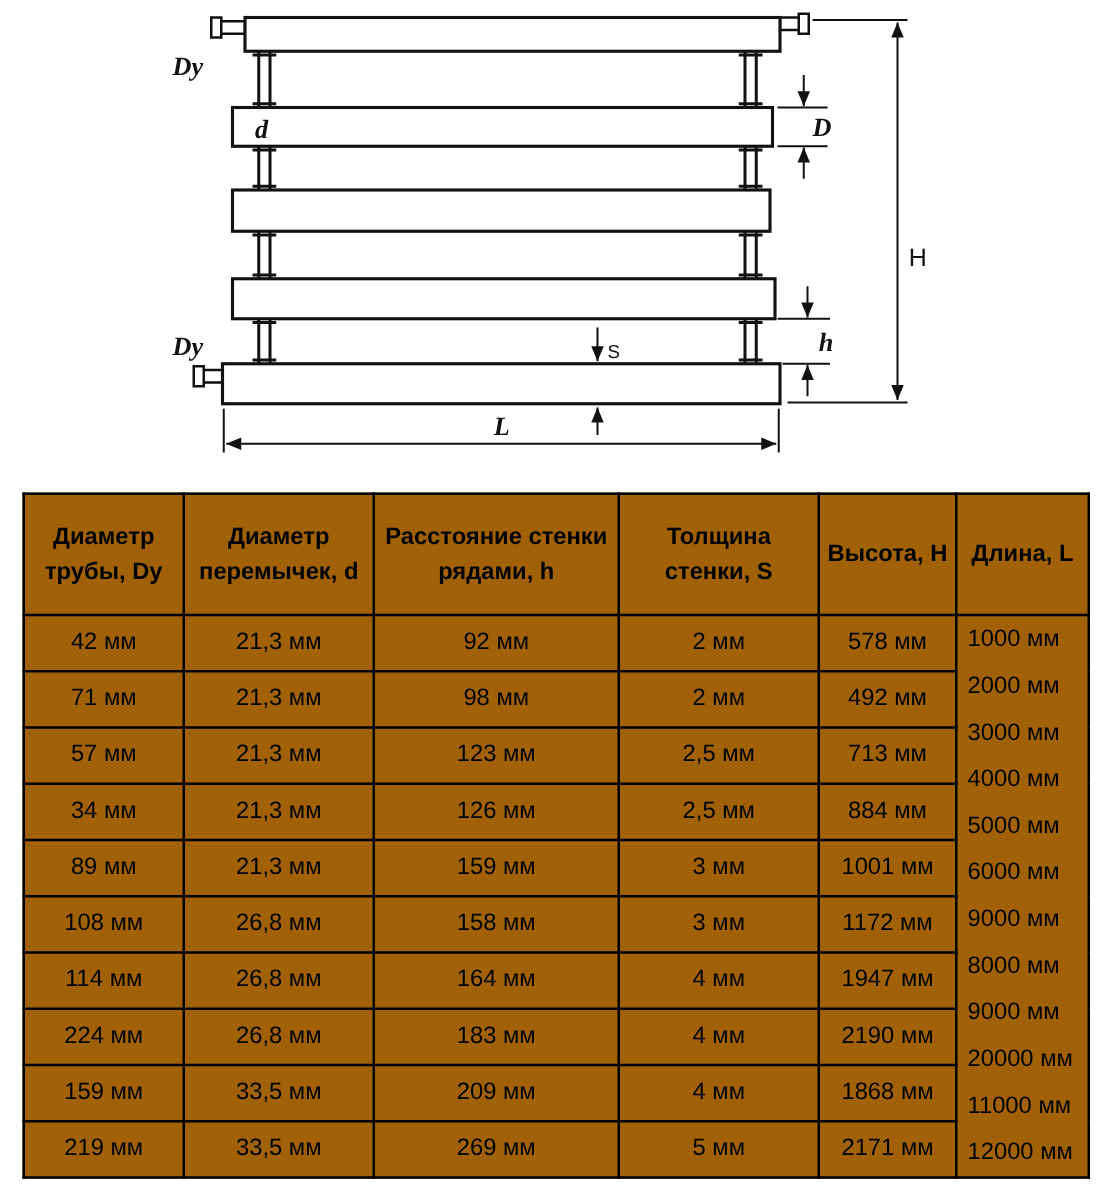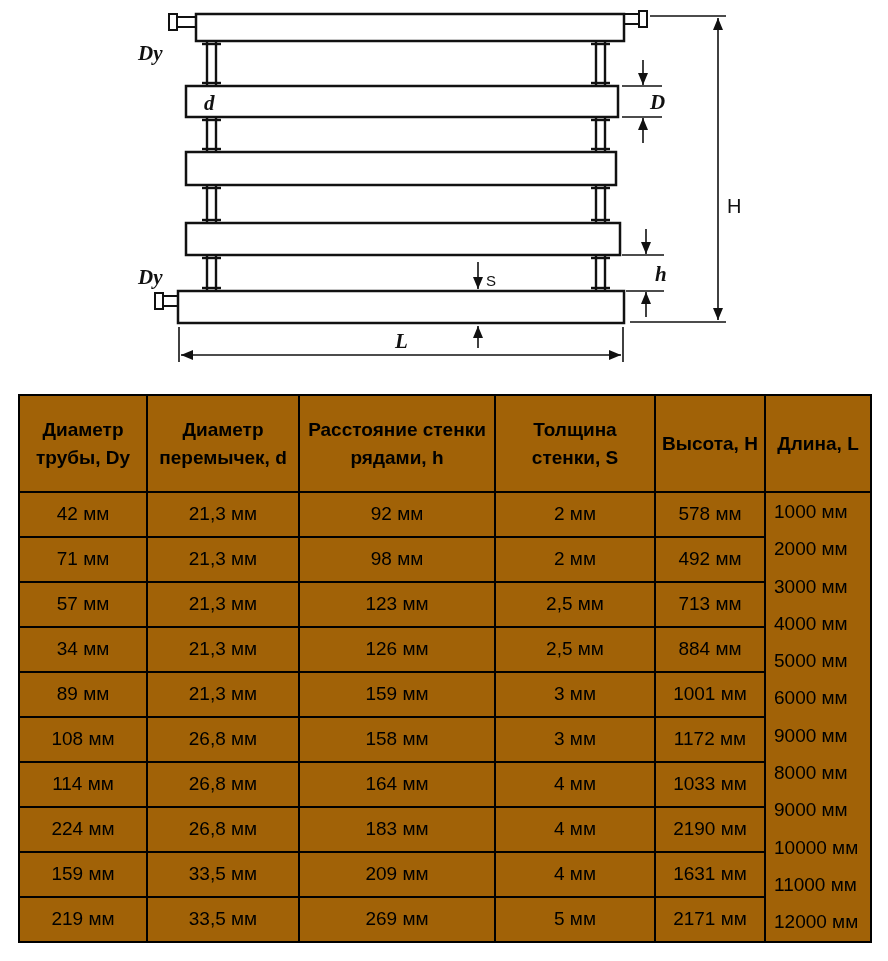--- a/index.html
+++ b/index.html
@@ -188,21 +188,21 @@
             <div class="length-inner">
               <div class="length-line">1000 мм</div>
               <div class="length-line">2000 мм</div>
               <div class="length-line">3000 мм</div>
               <div class="length-line">4000 мм</div>
               <div class="length-line">5000 мм</div>
               <div class="length-line">6000 мм</div>
               <div class="length-line">9000 мм</div>
               <div class="length-line">8000 мм</div>
               <div class="length-line">9000 мм</div>
-              <div class="length-line">10000 мм</div>
+              <div class="length-line">20000 мм</div>
               <div class="length-line">11000 мм</div>
               <div class="length-line">12000 мм</div>
             </div>
           </td>
         </tr>
         <tr>
           <td>71 мм</td>
           <td>21,3 мм</td>
           <td>98 мм</td>
           <td>2 мм</td>
@@ -234,35 +234,35 @@
           <td>26,8 мм</td>
           <td>158 мм</td>
           <td>3 мм</td>
           <td>1172 мм</td>
         </tr>
         <tr>
           <td>114 мм</td>
           <td>26,8 мм</td>
           <td>164 мм</td>
           <td>4 мм</td>
-          <td>1033 мм</td>
+          <td>1947 мм</td>
         </tr>
         <tr>
           <td>224 мм</td>
           <td>26,8 мм</td>
           <td>183 мм</td>
           <td>4 мм</td>
           <td>2190 мм</td>
         </tr>
         <tr>
           <td>159 мм</td>
           <td>33,5 мм</td>
           <td>209 мм</td>
           <td>4 мм</td>
-          <td>1631 мм</td>
+          <td>1868 мм</td>
         </tr>
         <tr>
           <td>219 мм</td>
           <td>33,5 мм</td>
           <td>269 мм</td>
           <td>5 мм</td>
           <td>2171 мм</td>
         </tr>
       </tbody>
   </table>

